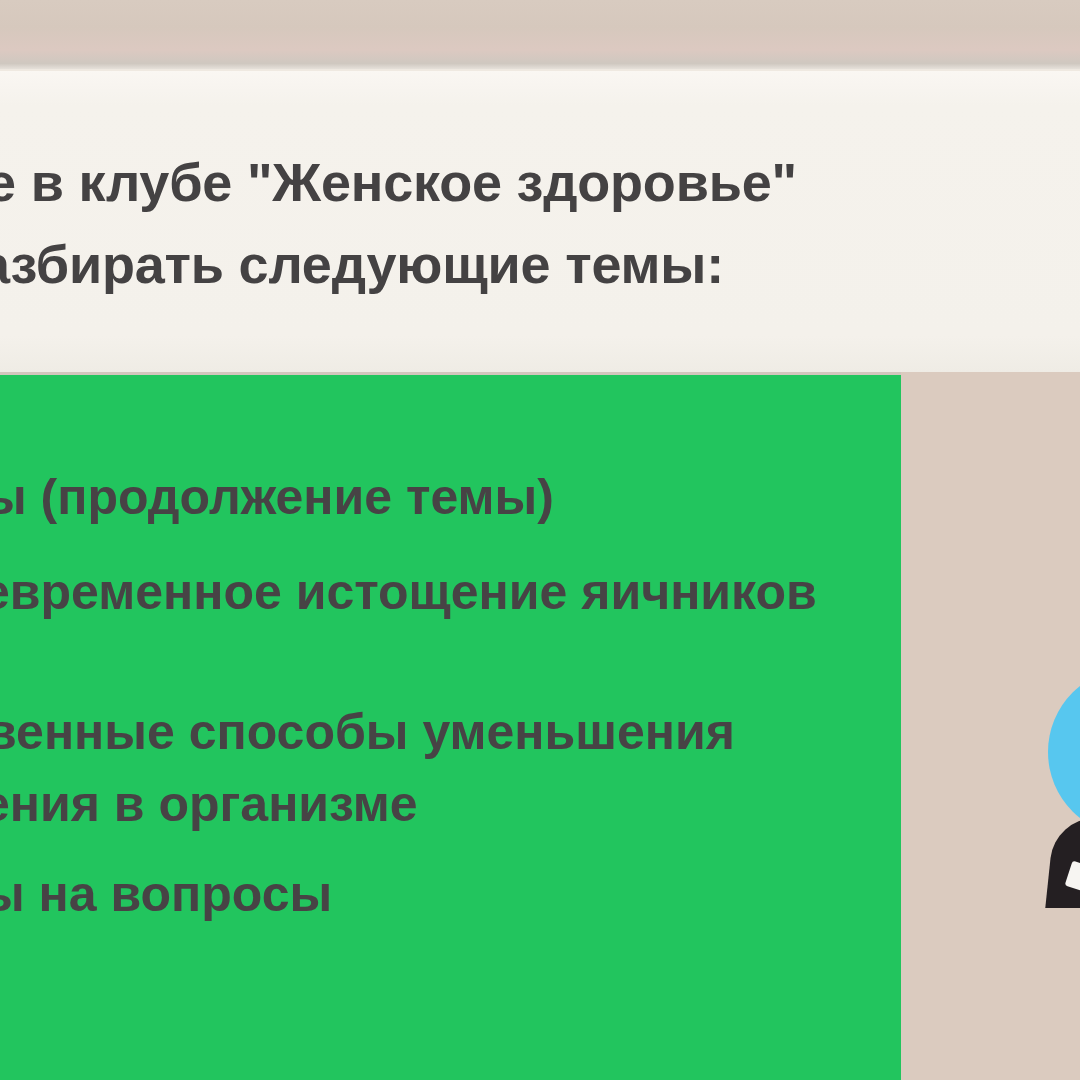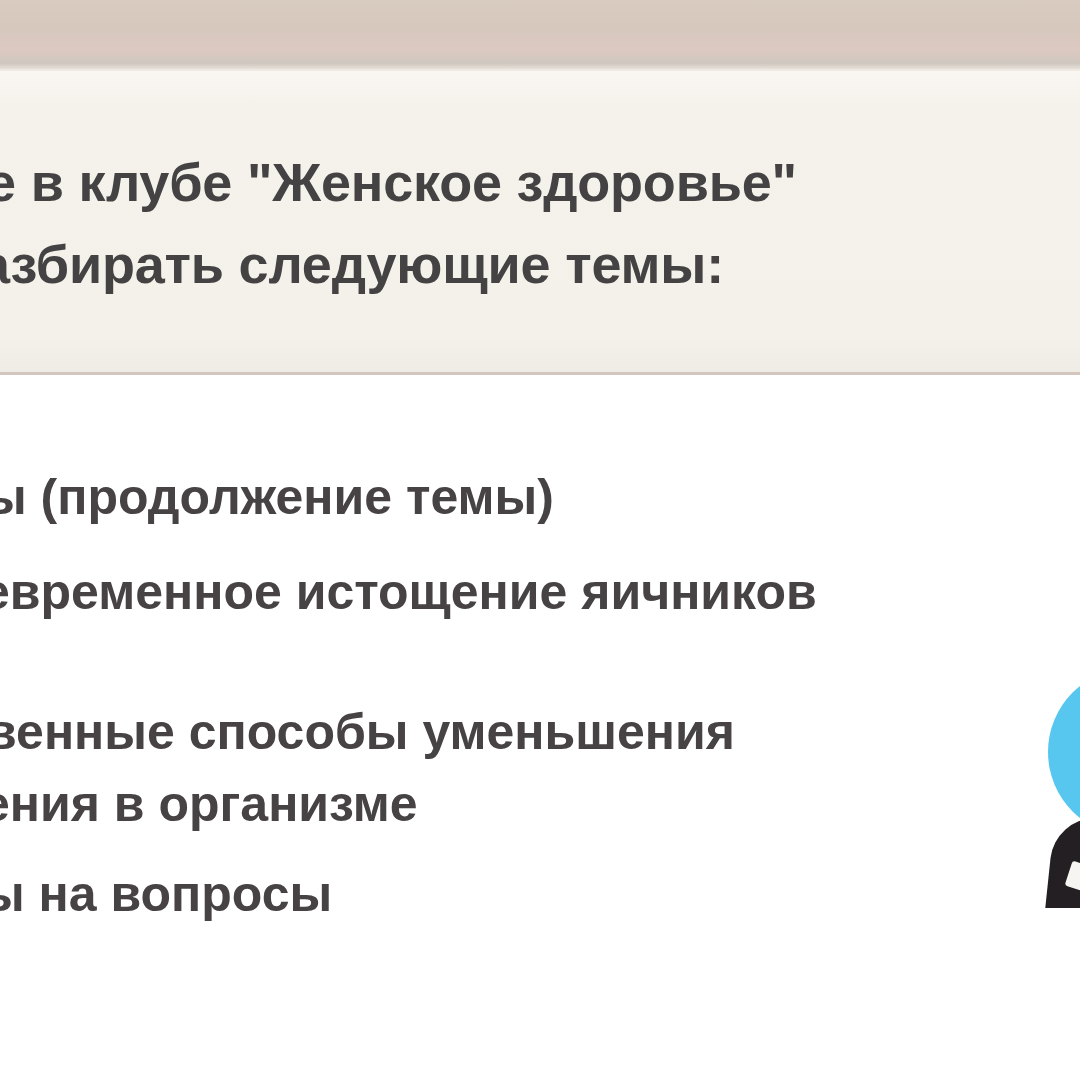--- a/index.html
+++ b/index.html
@@ -75,23 +75,23 @@
   }
   .heading-line.l2 {
     margin-left: -20px;
   }
 
   
   .body-area {
     position: absolute;
     left: 0;
     top: 372px;
-    width: 1080px;
+    width: 901px;
     height: 708px;
-    background: #ffffff;
+    background: #22c55e;
     overflow: hidden;
   }
   .body-rule-top {
     position: absolute;
     left: 0;
     top: 0;
     width: 1080px;
     height: 3px;
     background: #d3c6bd;
   }

